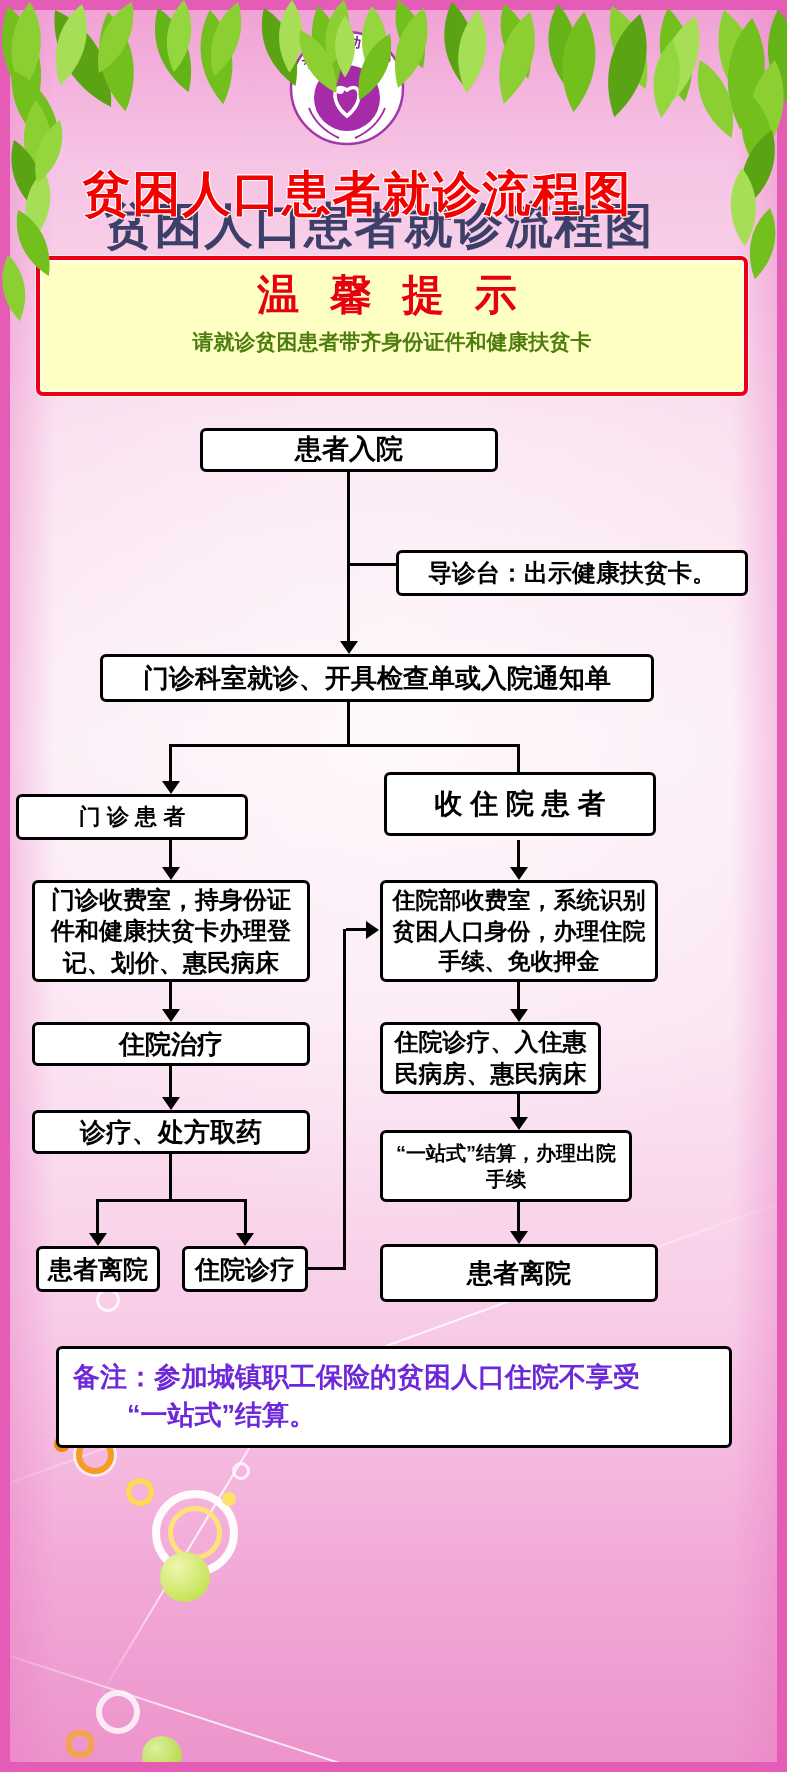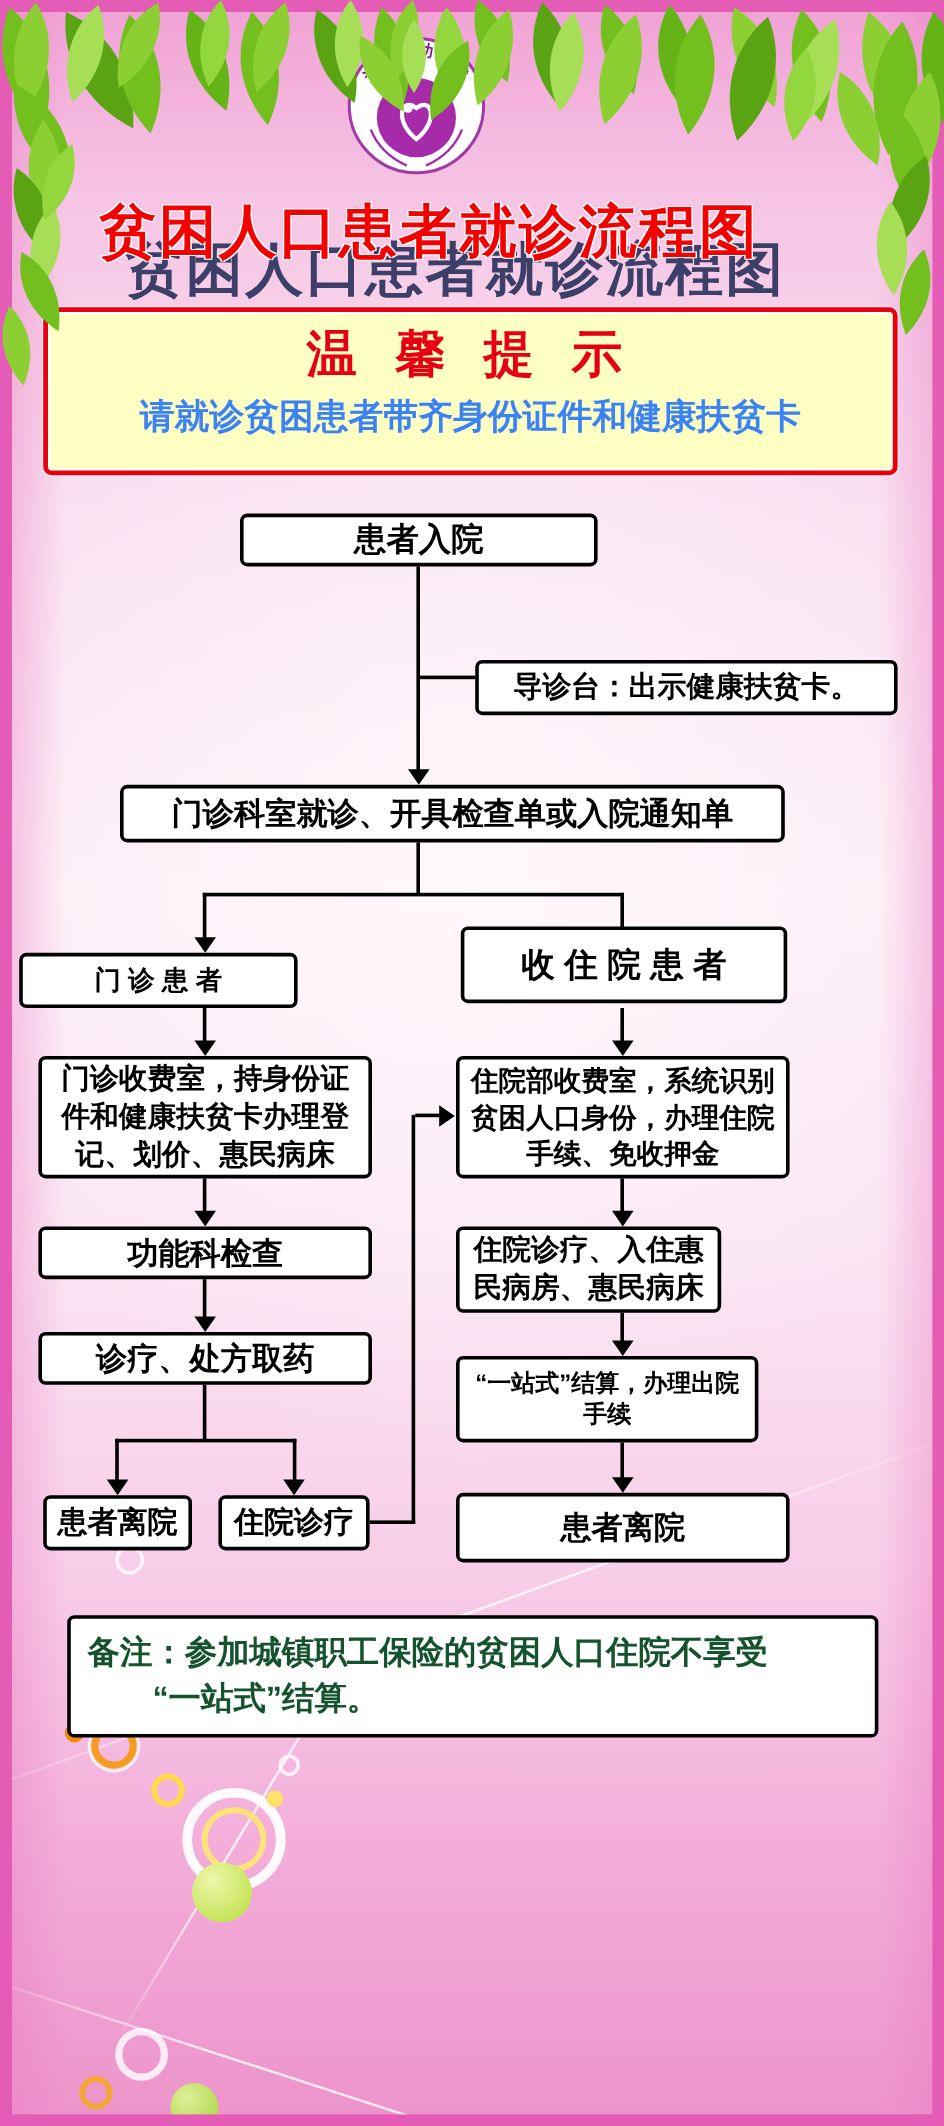--- a/index.html
+++ b/index.html
@@ -23,37 +23,37 @@
 
   .title-wrap { position:absolute; top:170px; left:0; width:100%; text-align:center; z-index:2; }
   .title-inner { position:relative; display:inline-block; transform:translateX(-36px);
     font-size:48px; font-weight:900; letter-spacing:2px; line-height:1; white-space:nowrap; }
   .title-shadow { position:absolute; left:22px; top:32px; color:#3c3f68; }
   .title-main { position:relative; color:#f30000;
     text-shadow:1px 1px 0 #fff,-1px -1px 0 #fff,1px -1px 0 #fff,-1px 1px 0 #fff; }
 
   .tip { position:absolute; left:36px; top:256px; width:712px; height:140px; z-index:3;
     background:#feffc2; border:4px solid #e60012; border-radius:7px; text-align:center;
-    box-shadow:inset 0 0 0 2px rgba(255,255,255,.8), 0 0 0 1px rgba(255,255,255,.6); }
+    box-shadow:inset 0 0 0 2px rgba(255,255,255,.8), 0 0 0 1px rgba(255,255,255,.6);font-family:Liberation Serif, serif; }
   .tip-heading { margin-top:12px; font-size:42px; font-weight:900; color:#e60012; letter-spacing:10px; line-height:1.1; }
-  .tip-body { margin-top:10px; font-size:29px; font-weight:bold; color:#3b82f6; }
+  .tip-body { margin-top:10px; font-size:21px; font-weight:bold; color:#4d7c0f; }
 
   .node { position:absolute; z-index:2; background:#fff; border:3px solid #000; border-radius:6px;
     display:flex; align-items:center; justify-content:center; text-align:center;
     font-weight:bold; color:#000; line-height:1.32; padding:2px 6px; }
 
   .ln { position:absolute; background:#000; z-index:2; }
   .ah-down { position:absolute; width:0; height:0; z-index:2;
     border-left:9px solid transparent; border-right:9px solid transparent; border-top:13px solid #000; }
   .ah-right { position:absolute; width:0; height:0; z-index:2;
     border-top:9px solid transparent; border-bottom:9px solid transparent; border-left:13px solid #000; }
 
   .note { position:absolute; left:56px; top:1346px; width:676px; min-height:92px; z-index:2;
     background:#fff; border:3px solid #000; border-radius:6px; padding:10px 14px;
-    font-size:27px; font-weight:bold; color:#14532d; line-height:1.4; white-space:pre-line; }
+    font-size:27px; font-weight:bold; color:#6d28d9; line-height:1.4; white-space:pre-line; }
 
   .leaves { position:absolute; left:0; top:0; z-index:10; pointer-events:none; }
   .logo { position:absolute; left:287px; top:26px; z-index:8; }
 </style>
 </head>
 <body>
 
 <div class="poster">
 
   <div class="streak" style="left:-40px;top:1500px;width:900px;transform:rotate(-20deg)"></div>
@@ -120,21 +120,21 @@
   <div class="ln" style="left:346px;top:928px;width:21px;height:3px"></div>
   <div class="ah-right" style="left:366px;top:921px"></div>
 
   <div class="node" style="left:200px;top:428px;width:298px;height:44px;font-size:27px">患者入院</div>
   <div class="node" style="left:396px;top:550px;width:352px;height:46px;font-size:24px">导诊台：出示健康扶贫卡。</div>
   <div class="node" style="left:100px;top:654px;width:554px;height:48px;font-size:26px">门诊科室就诊、开具检查单或入院通知单</div>
   <div class="node" style="left:16px;top:794px;width:232px;height:46px;font-size:22px">门 诊 患 者</div>
   <div class="node" style="left:384px;top:772px;width:272px;height:64px;font-size:28px">收 住 院 患 者</div>
   <div class="node" style="left:32px;top:880px;width:278px;height:102px;font-size:24px">门诊收费室，持身份证件和健康扶贫卡办理登记、划价、惠民病床</div>
   <div class="node" style="left:380px;top:880px;width:278px;height:102px;font-size:23px">住院部收费室，系统识别贫困人口身份，办理住院手续、免收押金</div>
-  <div class="node" style="left:32px;top:1022px;width:278px;height:44px;font-size:26px">功能科检查</div>
+  <div class="node" style="left:32px;top:1022px;width:278px;height:44px;font-size:26px">住院治疗</div>
   <div class="node" style="left:380px;top:1022px;width:221px;height:72px;font-size:24px">住院诊疗、入住惠民病房、惠民病床</div>
   <div class="node" style="left:32px;top:1110px;width:278px;height:44px;font-size:26px">诊疗、处方取药</div>
   <div class="node" style="left:380px;top:1130px;width:252px;height:72px;font-size:20px">“一站式”结算，办理出院手续</div>
   <div class="node" style="left:36px;top:1246px;width:124px;height:46px;font-size:25px">患者离院</div>
   <div class="node" style="left:182px;top:1246px;width:126px;height:46px;font-size:25px">住院诊疗</div>
   <div class="node" style="left:380px;top:1244px;width:278px;height:58px;font-size:26px">患者离院</div>
 
   <div class="note"><span>备注：参加城镇职工保险的贫困人口住院不享受
 　　“一站式”结算。</span></div>
 

